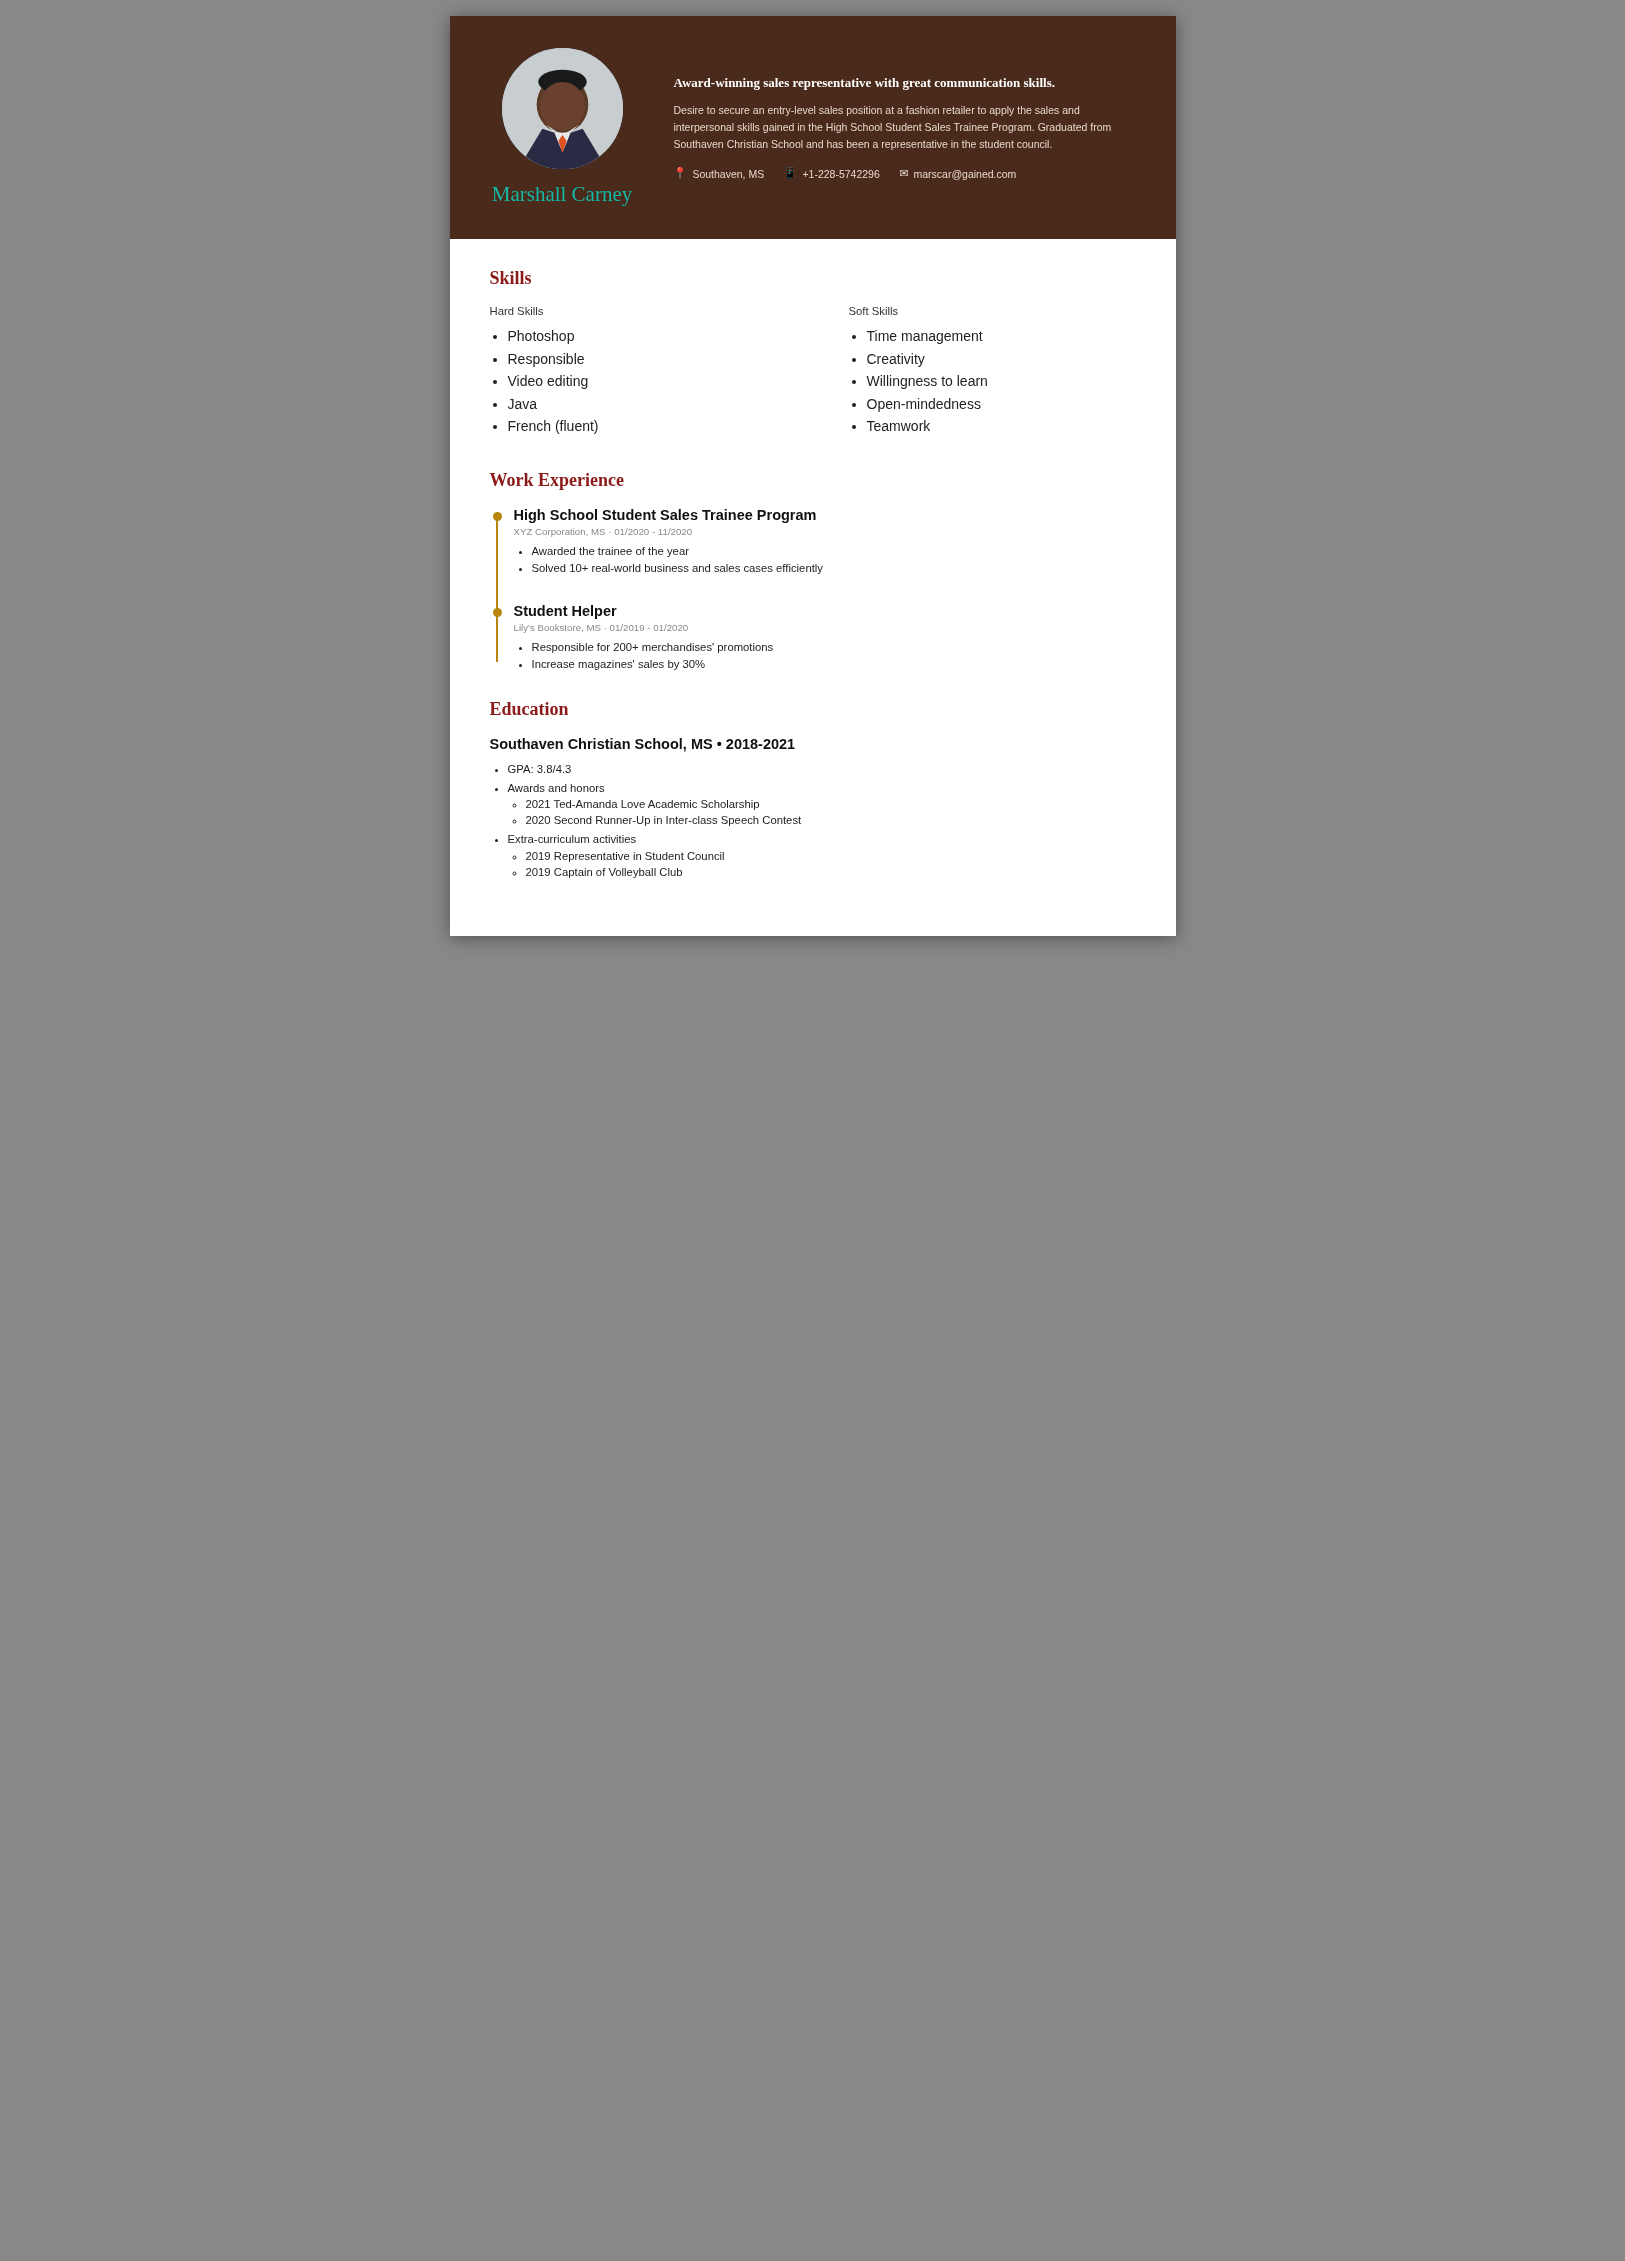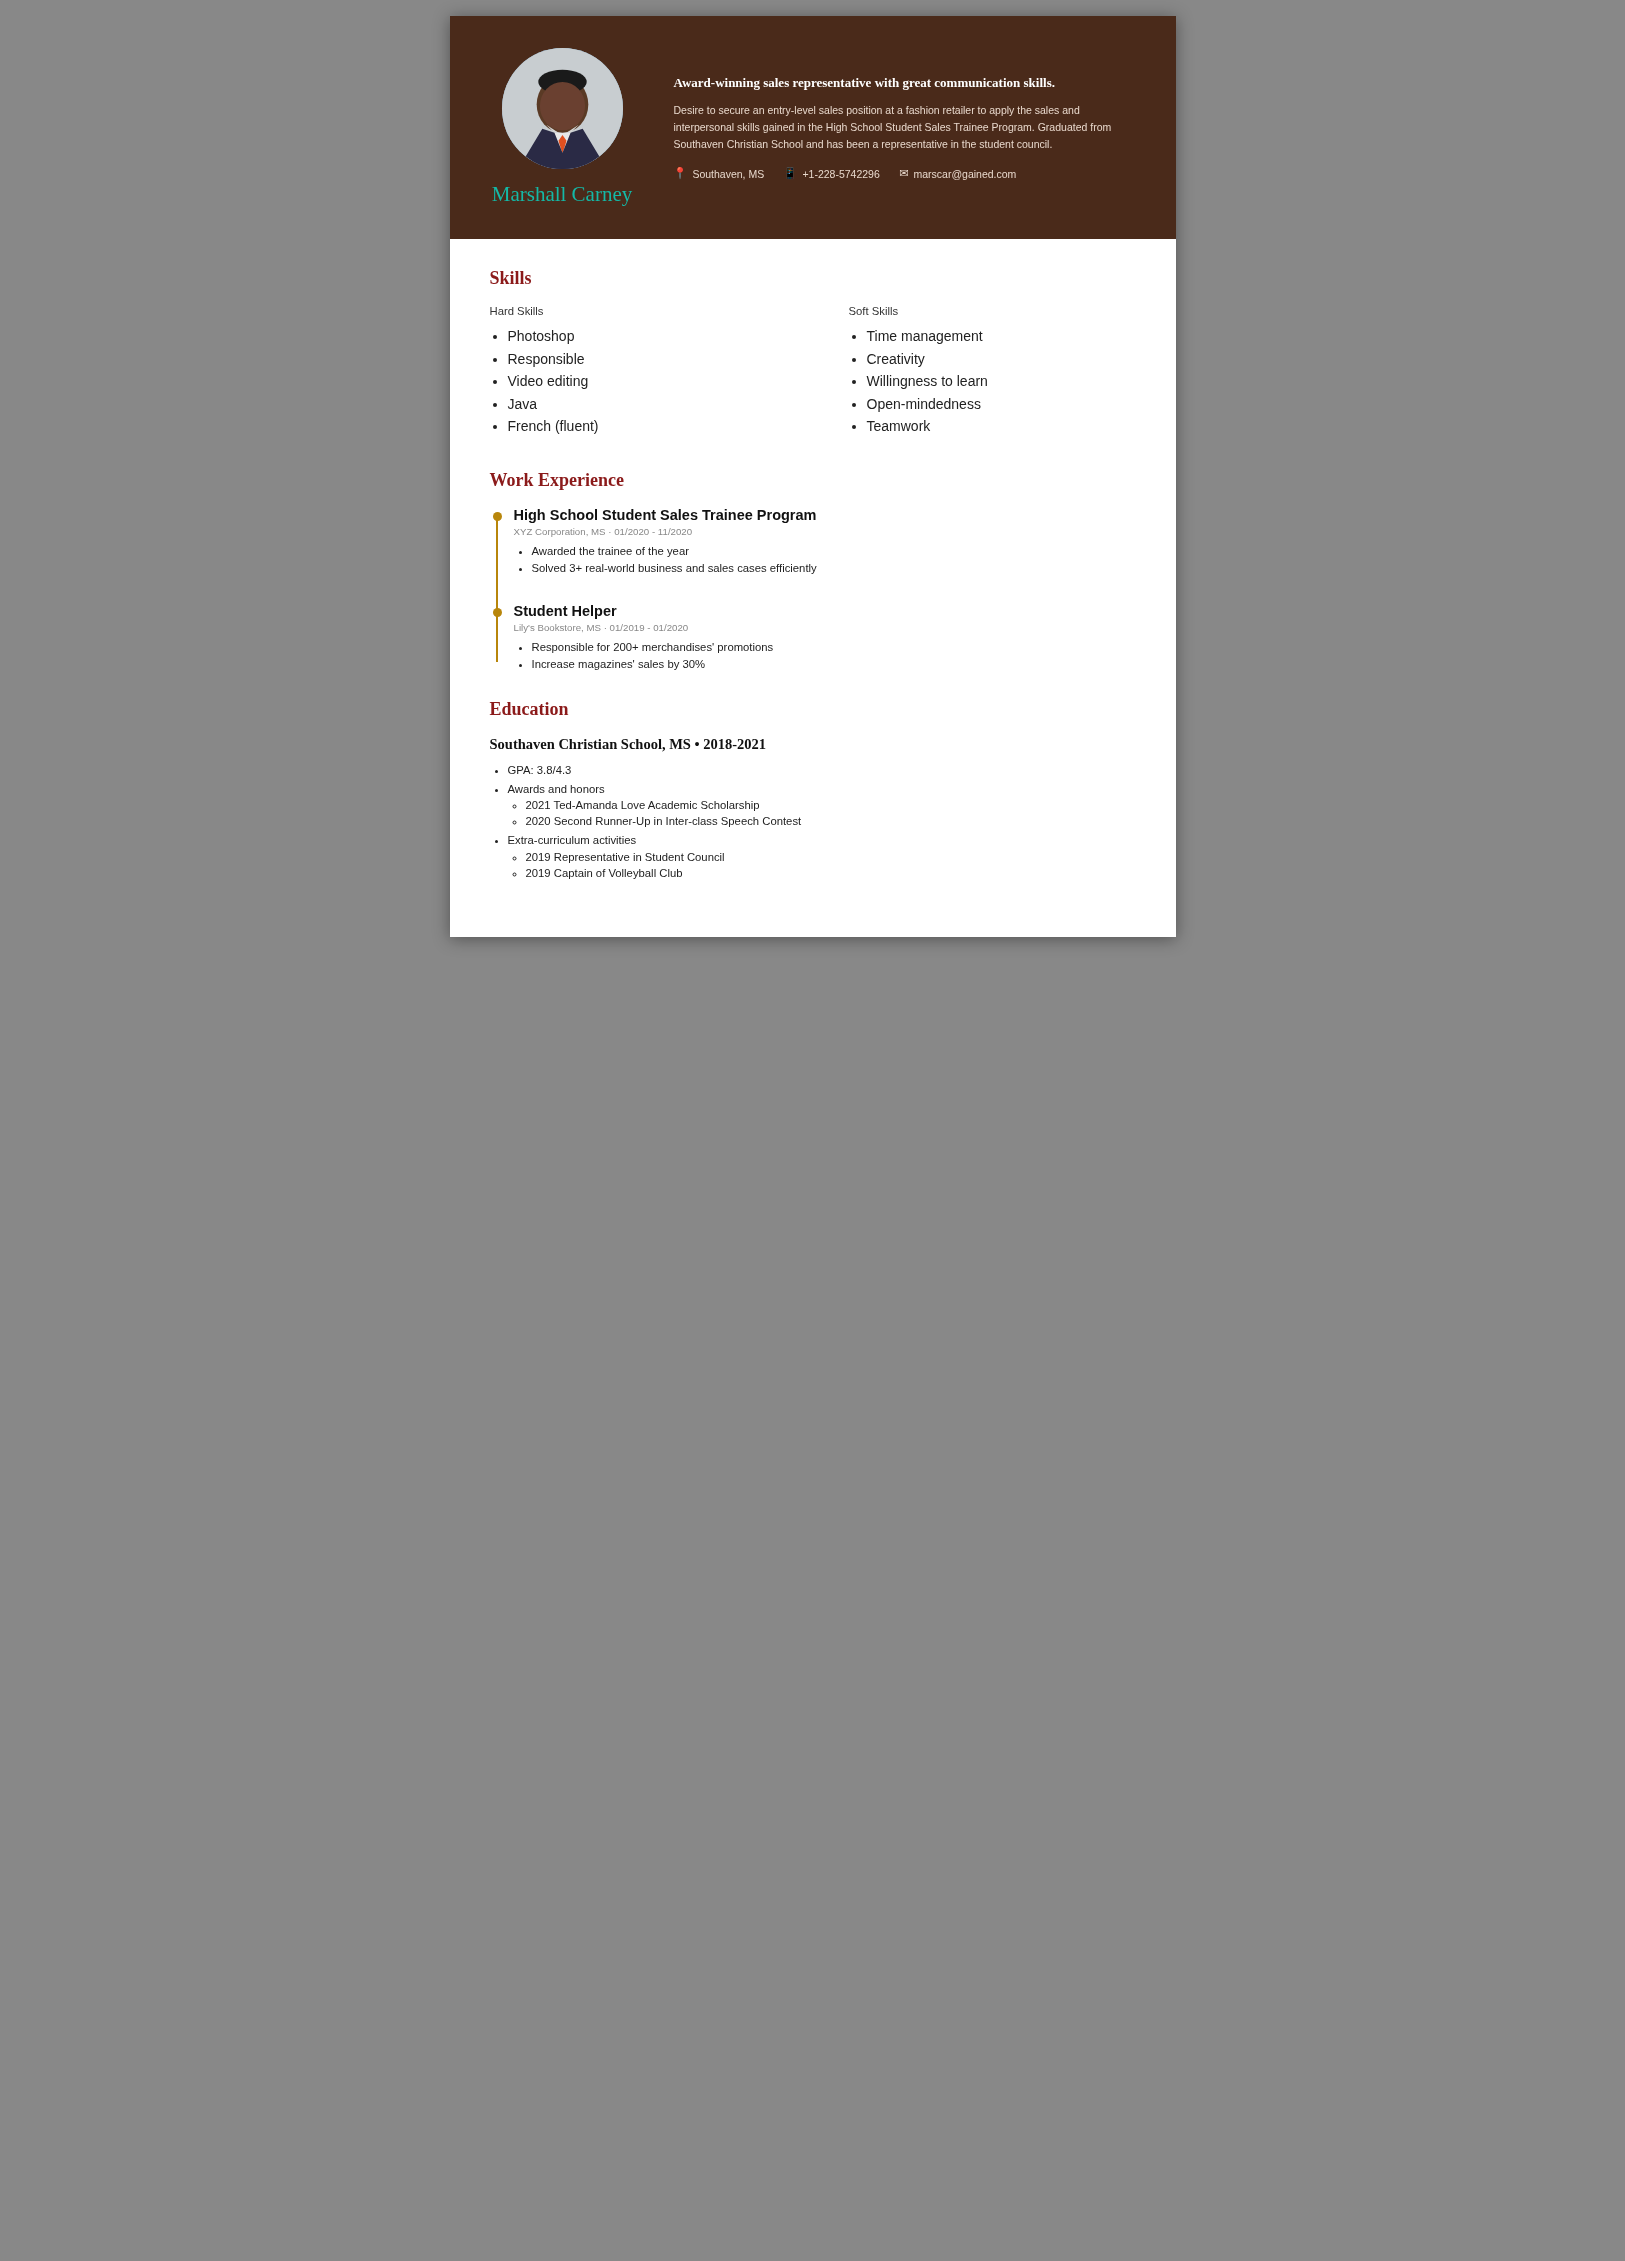--- a/index.html
+++ b/index.html
@@ -178,21 +178,21 @@
       color: #222;
     }
     .job-list li {
       margin-bottom: 4.8px;
     }
     
     .edu-school {
       font-size: 14.5px;
       font-weight: bold;
       color: #111;
-      font-family: Liberation Serif, serif;
+      font-family: Liberation Sans, sans-serif;
       margin-bottom: 11.3px;
     }
     .edu-list {
       list-style: disc;
       padding-left: 18px;
       font-family: Arial, sans-serif;
       font-size: 11.3px;
       color: #222;
     }
     .edu-list li {
@@ -294,21 +294,21 @@
       <div class="section-title">Work Experience</div>
       <div class="timeline">
         <div class="job">
           <div class="job-title">High School Student Sales Trainee Program</div>
           <div class="job-meta">
             <span>XYZ Corporation, MS</span>
             <span> · <span>01/2020 - 11/2020</span></span>
           </div>
           <ul class="job-list">
             <li>Awarded the trainee of the year</li>
-            <li>Solved 3+ real-world business and sales cases efficiently</li>
+            <li>Solved 10+ real-world business and sales cases efficiently</li>
           </ul>
         </div>
         <div class="job">
           <div class="job-title">Student Helper</div>
           <div class="job-meta">
             <span>Lily's Bookstore, MS</span>
             <span> · <span>01/2019 - 01/2020</span></span>
           </div>
           <ul class="job-list">
             <li>Responsible for 200+ merchandises' promotions</li>

